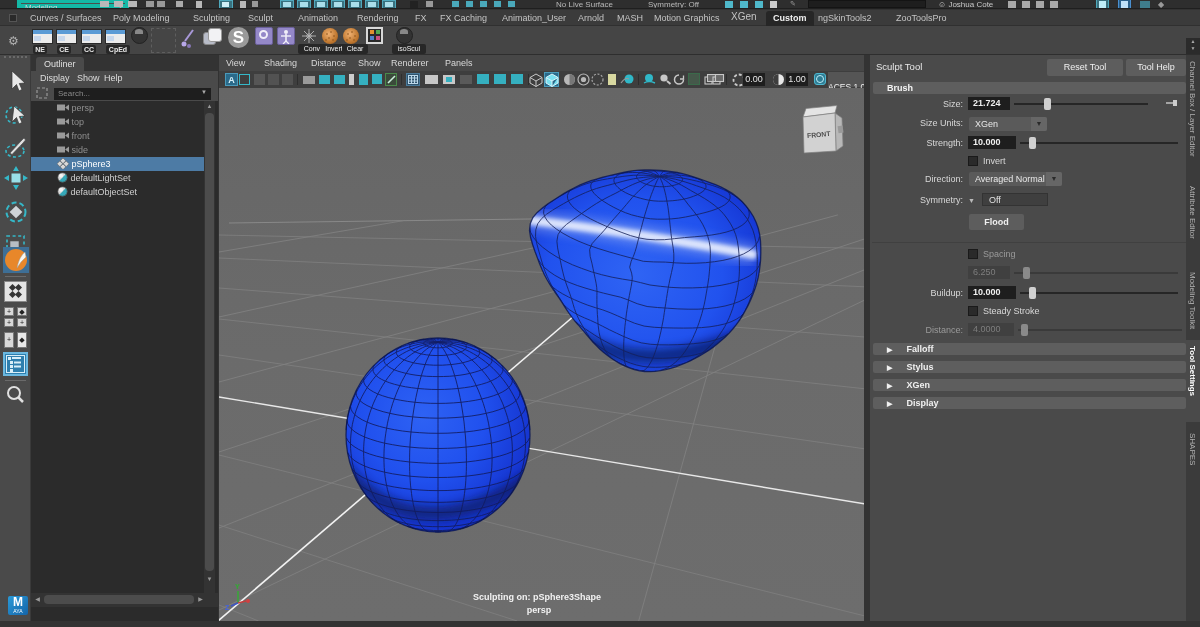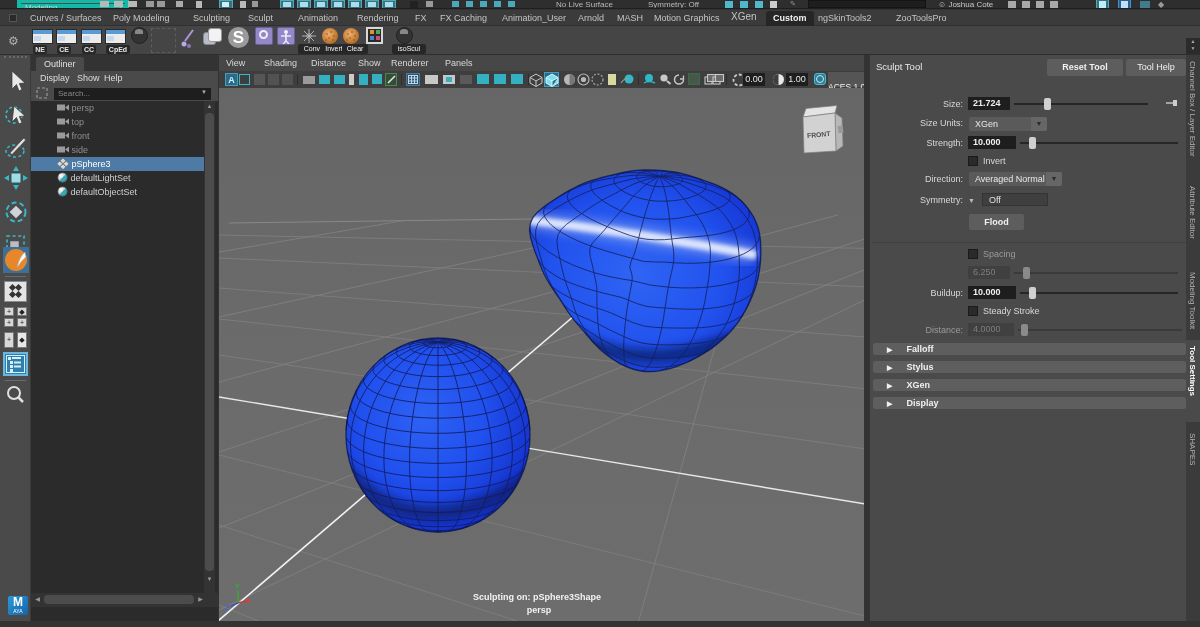--- a/index.html
+++ b/index.html
@@ -563,22 +563,23 @@
 <line x1="19" y1="515" x2="27" y2="513" stroke="#c83c3c" stroke-width="1.5"></line>
 <circle cx="29" cy="513" r="2" fill="#d04040"></circle>
 </g>
 <text x="318" y="512" font-family="Liberation Sans, sans-serif" font-size="9" font-weight="bold" fill="#f2f2f2" text-anchor="middle">Sculpting on: pSphere3Shape</text>
 <text x="320" y="525" font-family="Liberation Sans, sans-serif" font-size="9" font-weight="bold" fill="#f2f2f2" text-anchor="middle">persp</text>
 </svg></div>
 </div>
 <div class="abs" style="left:864px;top:55px;width:6px;height:566px;background:#333"></div>
 <div class="abs" style="left:870px;top:55px;width:316px;height:566px;background:#4a4a4a;overflow:hidden;color:#d8d8d8">
 <div class="abs" style="left:6px;top:6px;font-size:9.5px;color:#e8e8e8">Sculpt Tool</div>
-<div class="abs" style="left:177px;top:4px;width:76px;height:17px;background:#5d5d5d;border-radius:2px;color:#f0f0f0;font-size:9px;font-weight:bold;text-align:center;line-height:17px">Reset Tool</div>
+<div class="abs" style="left:177px;top:4px;width:76px;height:17px;background:#5d5d5d;border-radius:2px;color:#f0f0f0;font-size:9px;font-weight:normal;text-align:center;line-height:17px">Reset Tool</div>
 <div class="abs" style="left:256px;top:4px;width:60px;height:17px;background:#5d5d5d;border-radius:2px;color:#f0f0f0;font-size:9px;font-weight:normal;text-align:center;line-height:17px">Tool Help</div>
+<div class="abs" style="left:3px;top:27px;width:313px;height:12px;background:#5e5e5e;border-radius:2px;color:#f4f4f4;font-size:9px;font-weight:bold;padding:0 0 0 14px;line-height:12px">Brush</div>
 <div class="abs" style="left:-17px;top:44px;width:110px;text-align:right;font-size:9px;color:#d8d8d8">Size:</div>
 <div class="abs" style="left:98px;top:42px;width:42px;height:13px;background:#1e1e1e;color:#f0f0f0;font-size:9px;font-weight:bold;padding:1px 0 0 5px">21.724</div>
 <div class="abs" style="left:144px;top:48px;width:134px;height:2px;background:#262626"></div>
 <div class="abs" style="left:174px;top:43px;width:7px;height:12px;background:#d0d0d0;border-radius:2px"></div>
 <svg class="abs" style="left:296px;top:44px" width="14" height="8">
       <line x1="0" y1="4" x2="10" y2="4" stroke="#ccc" stroke-width="1.4"></line>
       <rect x="7" y="1" width="4" height="6" fill="#ccc"></rect>
     </svg>
 <div class="abs" style="left:-17px;top:63px;width:110px;text-align:right;font-size:9px;color:#d8d8d8">Size Units:</div>
 <div class="abs" style="left:99px;top:62px;width:78px;height:14px;background:#5a5a5a;border-radius:2px;color:#e8e8e8;font-size:9px;padding:2px 0 0 6px">XGen</div>

